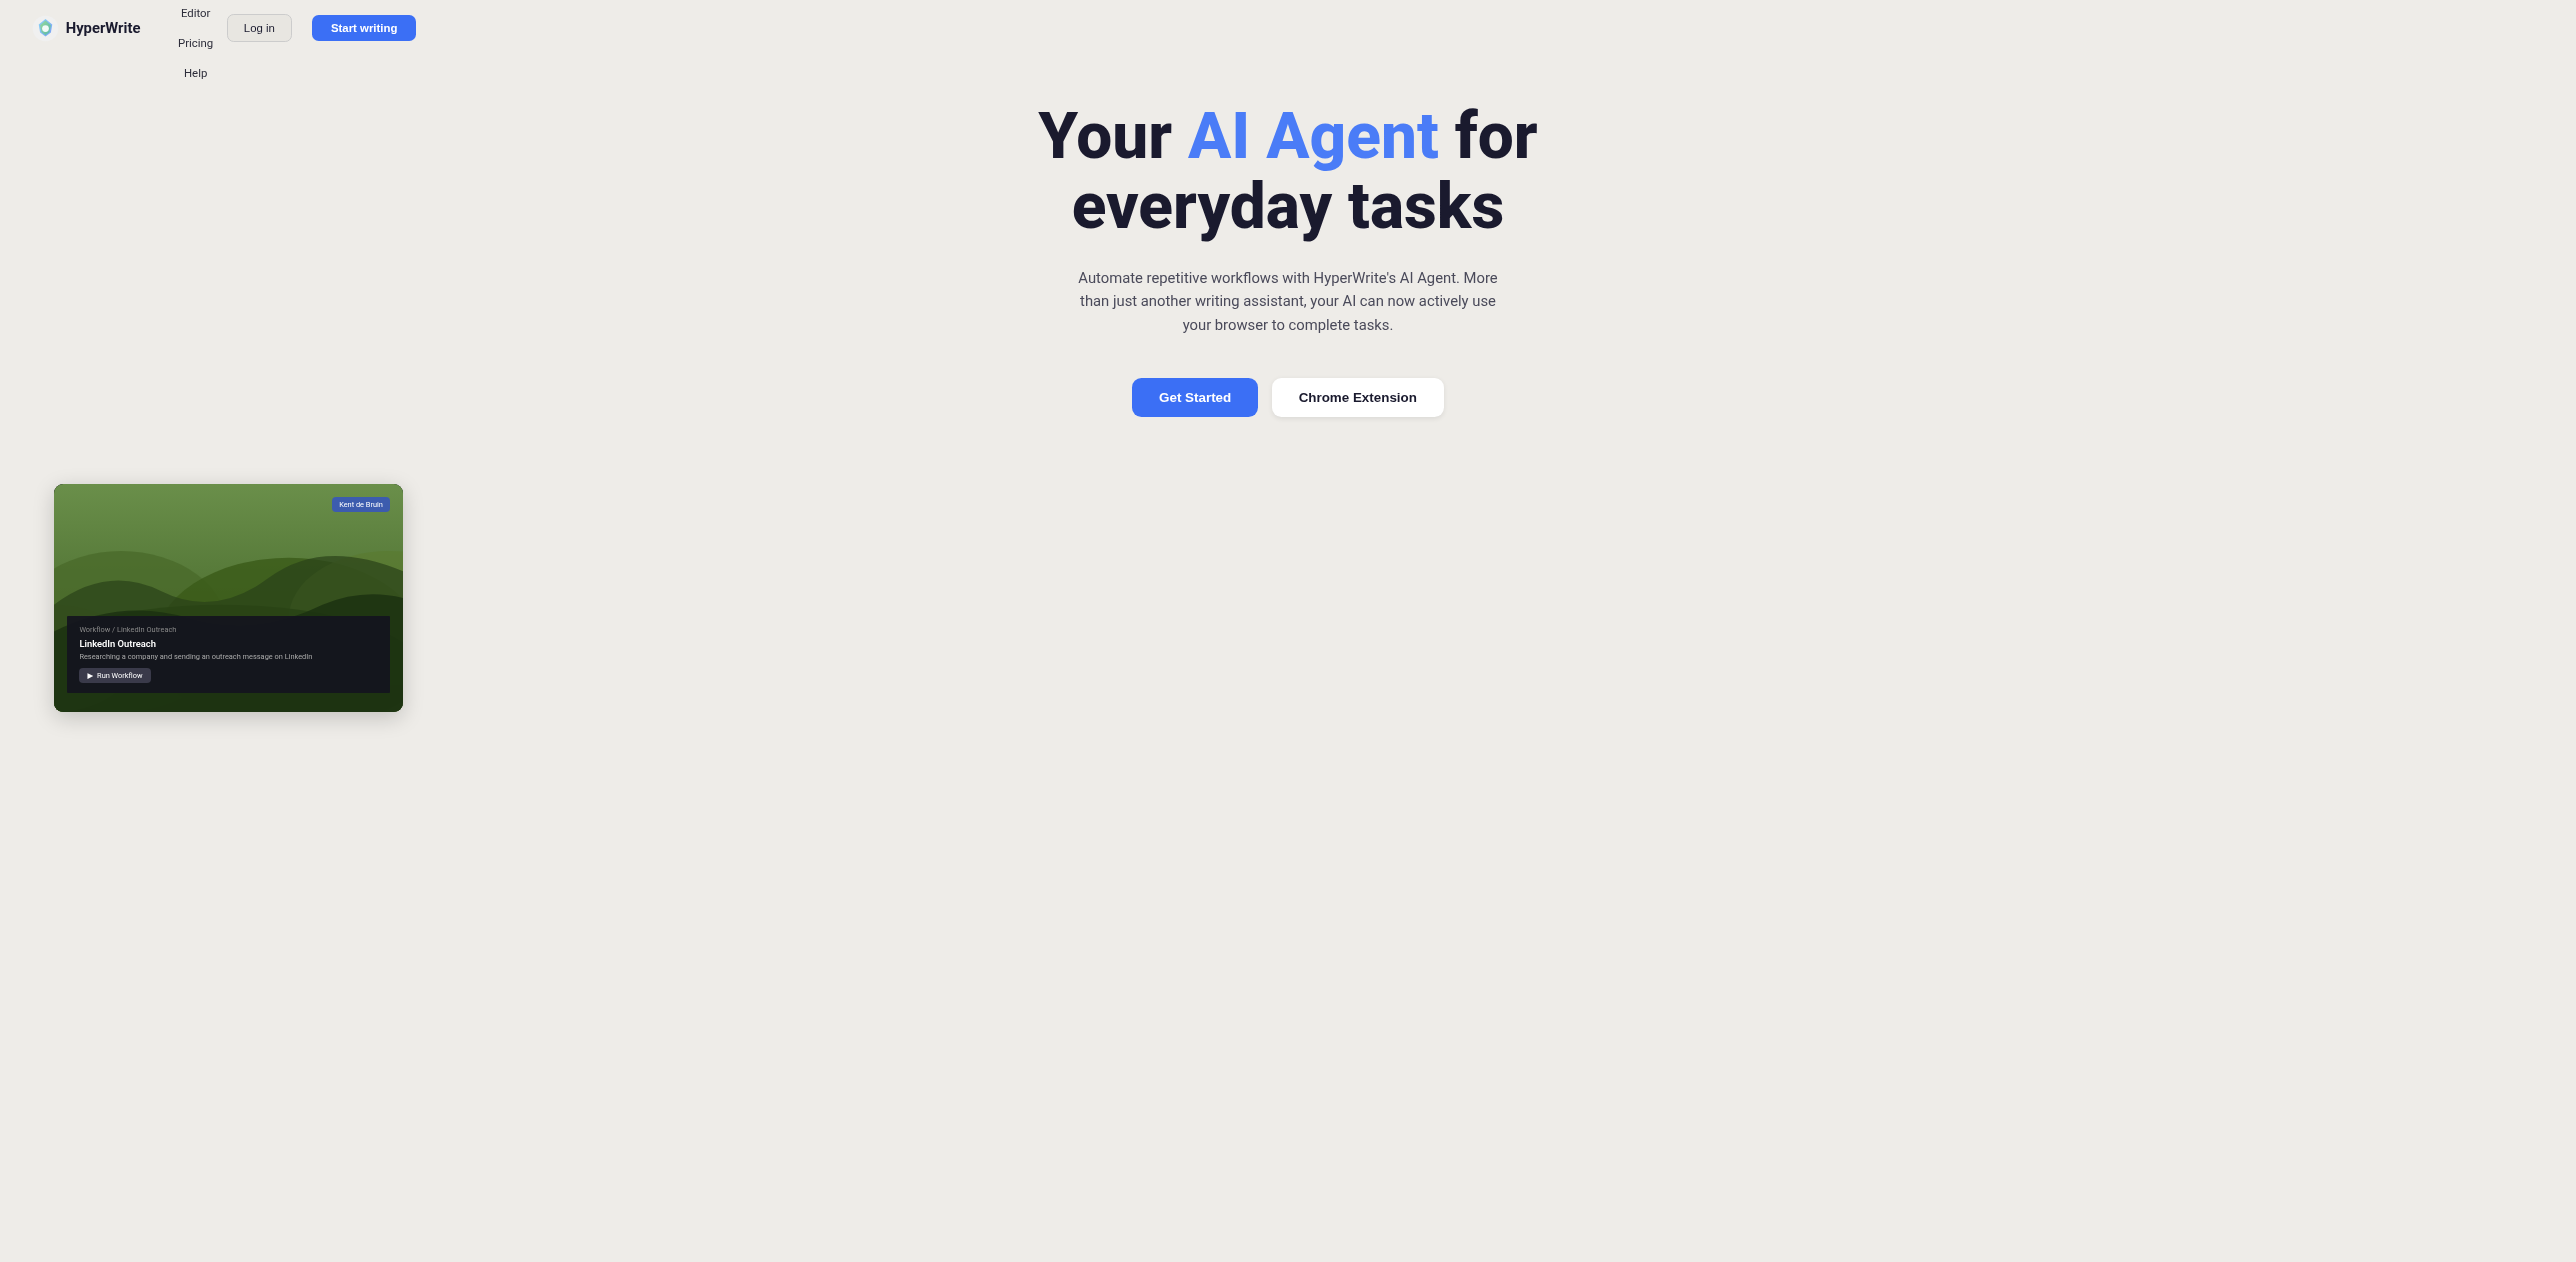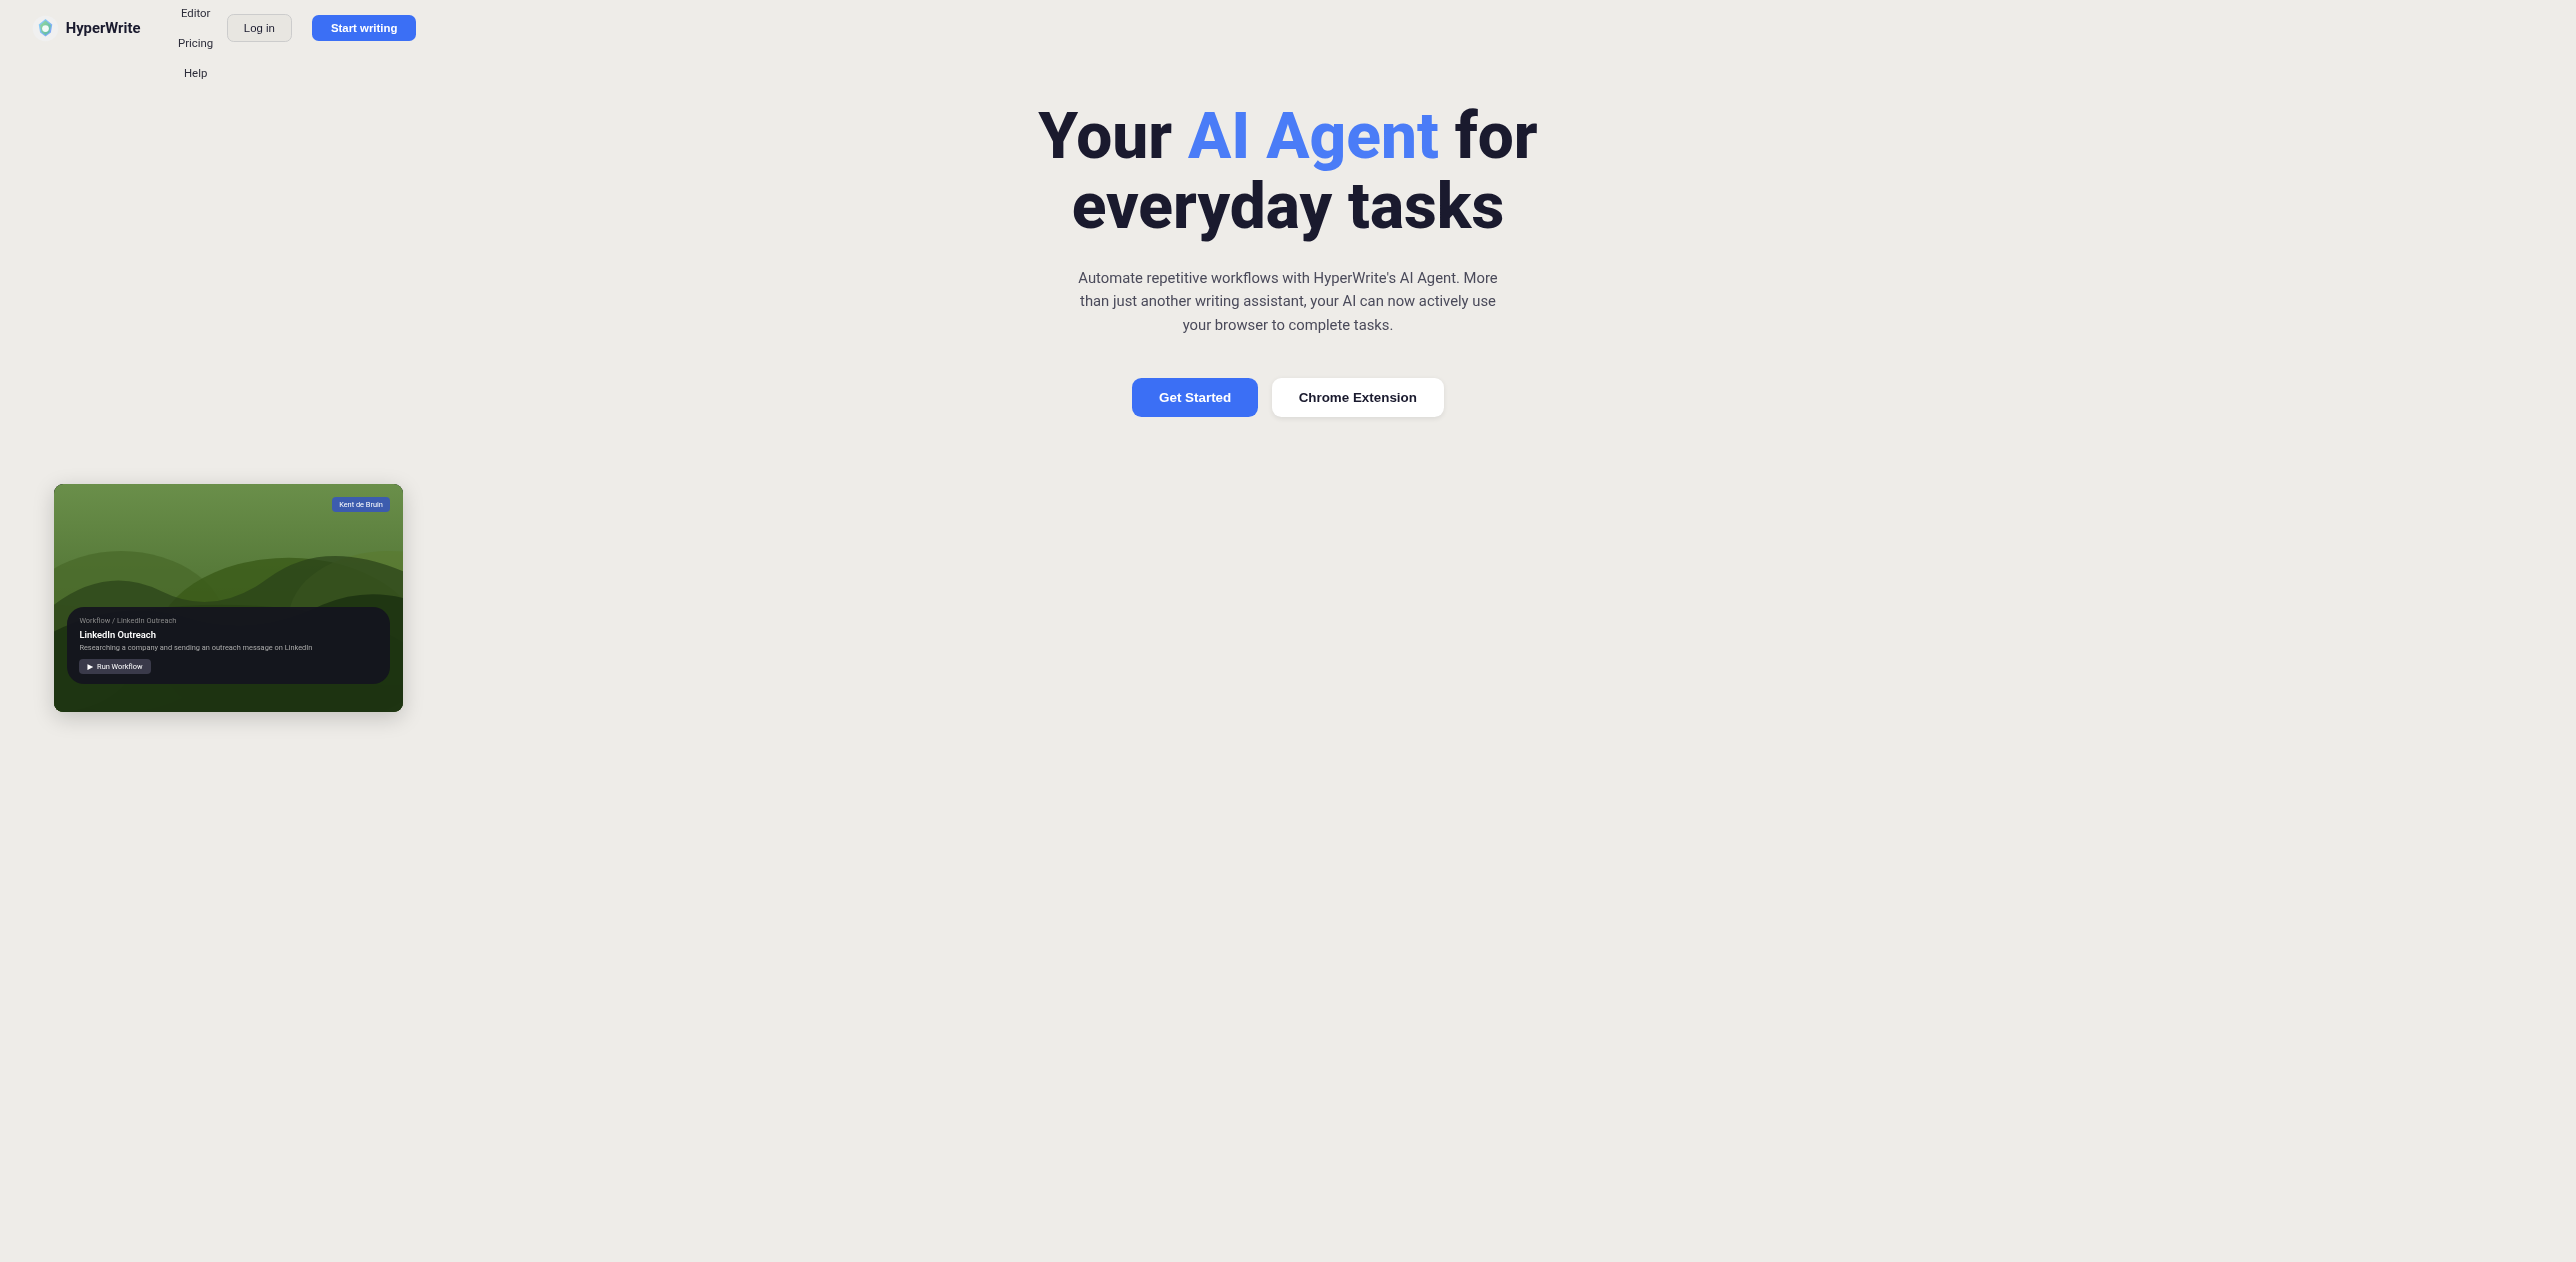--- a/index.html
+++ b/index.html
@@ -176,25 +176,25 @@
     .screenshot-inner {
       width: 100%;
       height: 228px;
       background: linear-gradient(135deg, #1a2a1a 0%, #2d4a2d 40%, #3a5a2a 70%, #4a6a30 100%);
       position: relative;
       overflow: hidden;
     }
 
     .screenshot-overlay {
       position: absolute;
-      bottom: 28px;
+      bottom: 19px;
       left: 13.4px;
       right: 13.4px;
       background: rgba(20, 20, 30, 0.92);
-      border-radius: 17px;
+      border-radius: 1px;
       padding: 9.4px 12px;
     }
 
     .screenshot-breadcrumb {
       font-size: 7.4px;
       color: #888;
       margin-bottom: 4px;
     }
 
     .screenshot-title {

